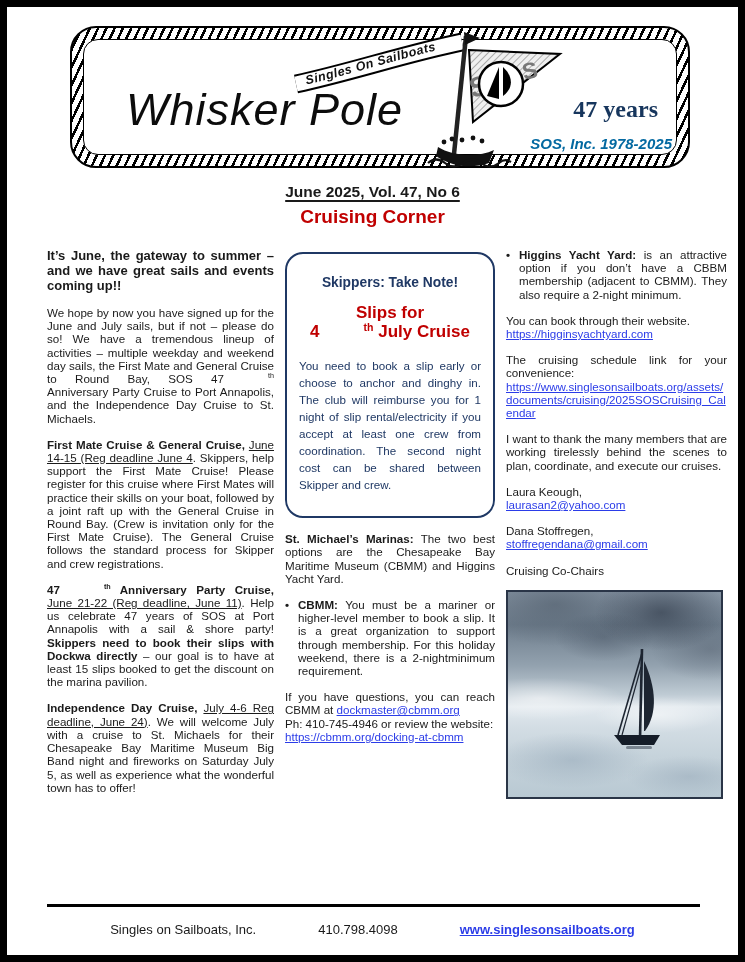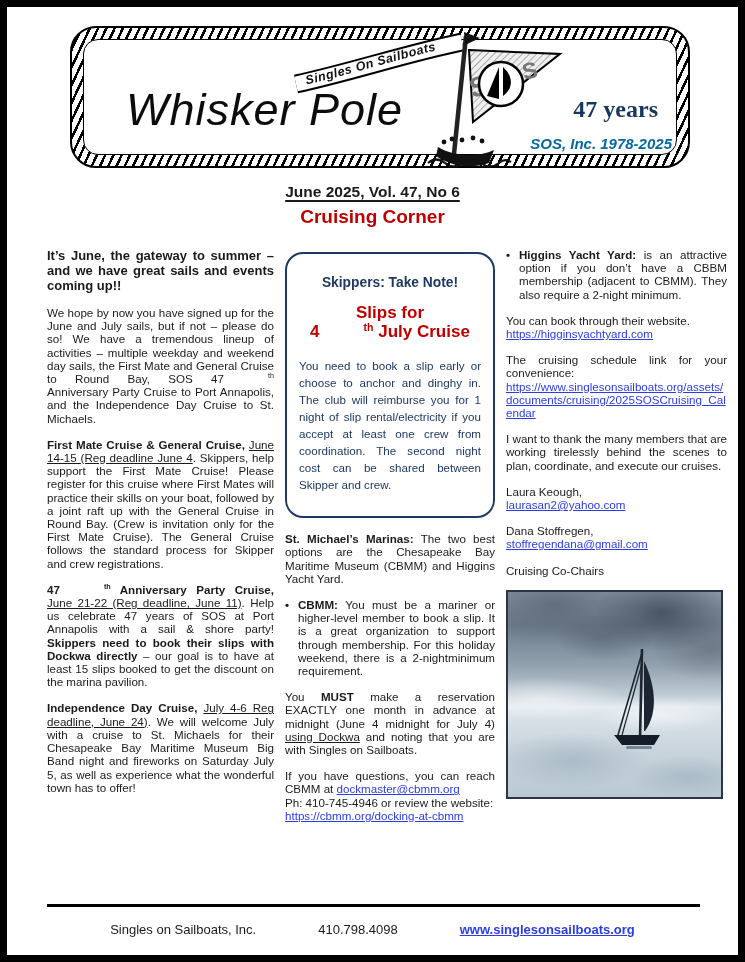--- a/index.html
+++ b/index.html
@@ -186,21 +186,20 @@
       <div class="notice">
         <div class="notice-head">Skippers: Take Note!</div>
         <div class="notice-sub"><span>Slips for</span><br><span>4</span><sup>th</sup><span> July Cruise</span></div>
         <p class="notice-body">You need to book a slip early or choose to anchor and dinghy in. The club will reimburse you for 1 night of slip rental/electricity if you accept at least one crew from coordination. The second night cost can be shared between Skipper and crew.</p>
       </div>
       <p><span class="b">St. Michael’s Marinas: </span><span>The two best options are the Chesapeake Bay Maritime Museum (CBMM) and Higgins Yacht Yard.</span></p>
       <div class="bullet">
         <span class="dot">•</span>
         <p><span class="b">CBMM: </span><span>You must be a mariner or higher-level member to book a slip. It is a great organization to support through membership. For this holiday weekend, there is a 2-nightminimum requirement.</span></p>
       </div>
-      <p class="ind"><span>You </span><span class="b">MUST</span><span> make a reservation EXACTLY one month in advance at midnight (June 4 midnight for July 4) </span><span class="u">using Dockwa</span><span> and noting that you are with Singles on Sailboats.</span></p>
       <p class="ind"><span>If you have questions, you can reach CBMM at </span><a class="link">dockmaster@cbmm.org</a><br><span>Ph:  410-745-4946 or review the website:</span><br><a class="link">https://cbmm.org/docking-at-cbmm</a></p>
     </div>
 
     <div class="col col-right">
       <div class="bullet">
         <span class="dot">•</span>
         <p><span class="b">Higgins Yacht Yard: </span><span>is an attractive option if you don’t have a CBBM membership (adjacent to CBMM). They also require a 2-night minimum.</span></p>
       </div>
       <p class="ind noj"><span>You can book through their website.</span><br><a class="link">https://higginsyachtyard.com</a></p>
       <p><span>The cruising schedule link for your convenience:</span><br><a class="link">https://www.singlesonsailboats.org/assets/documents/cruising/2025SOSCruising_Calendar</a></p>

